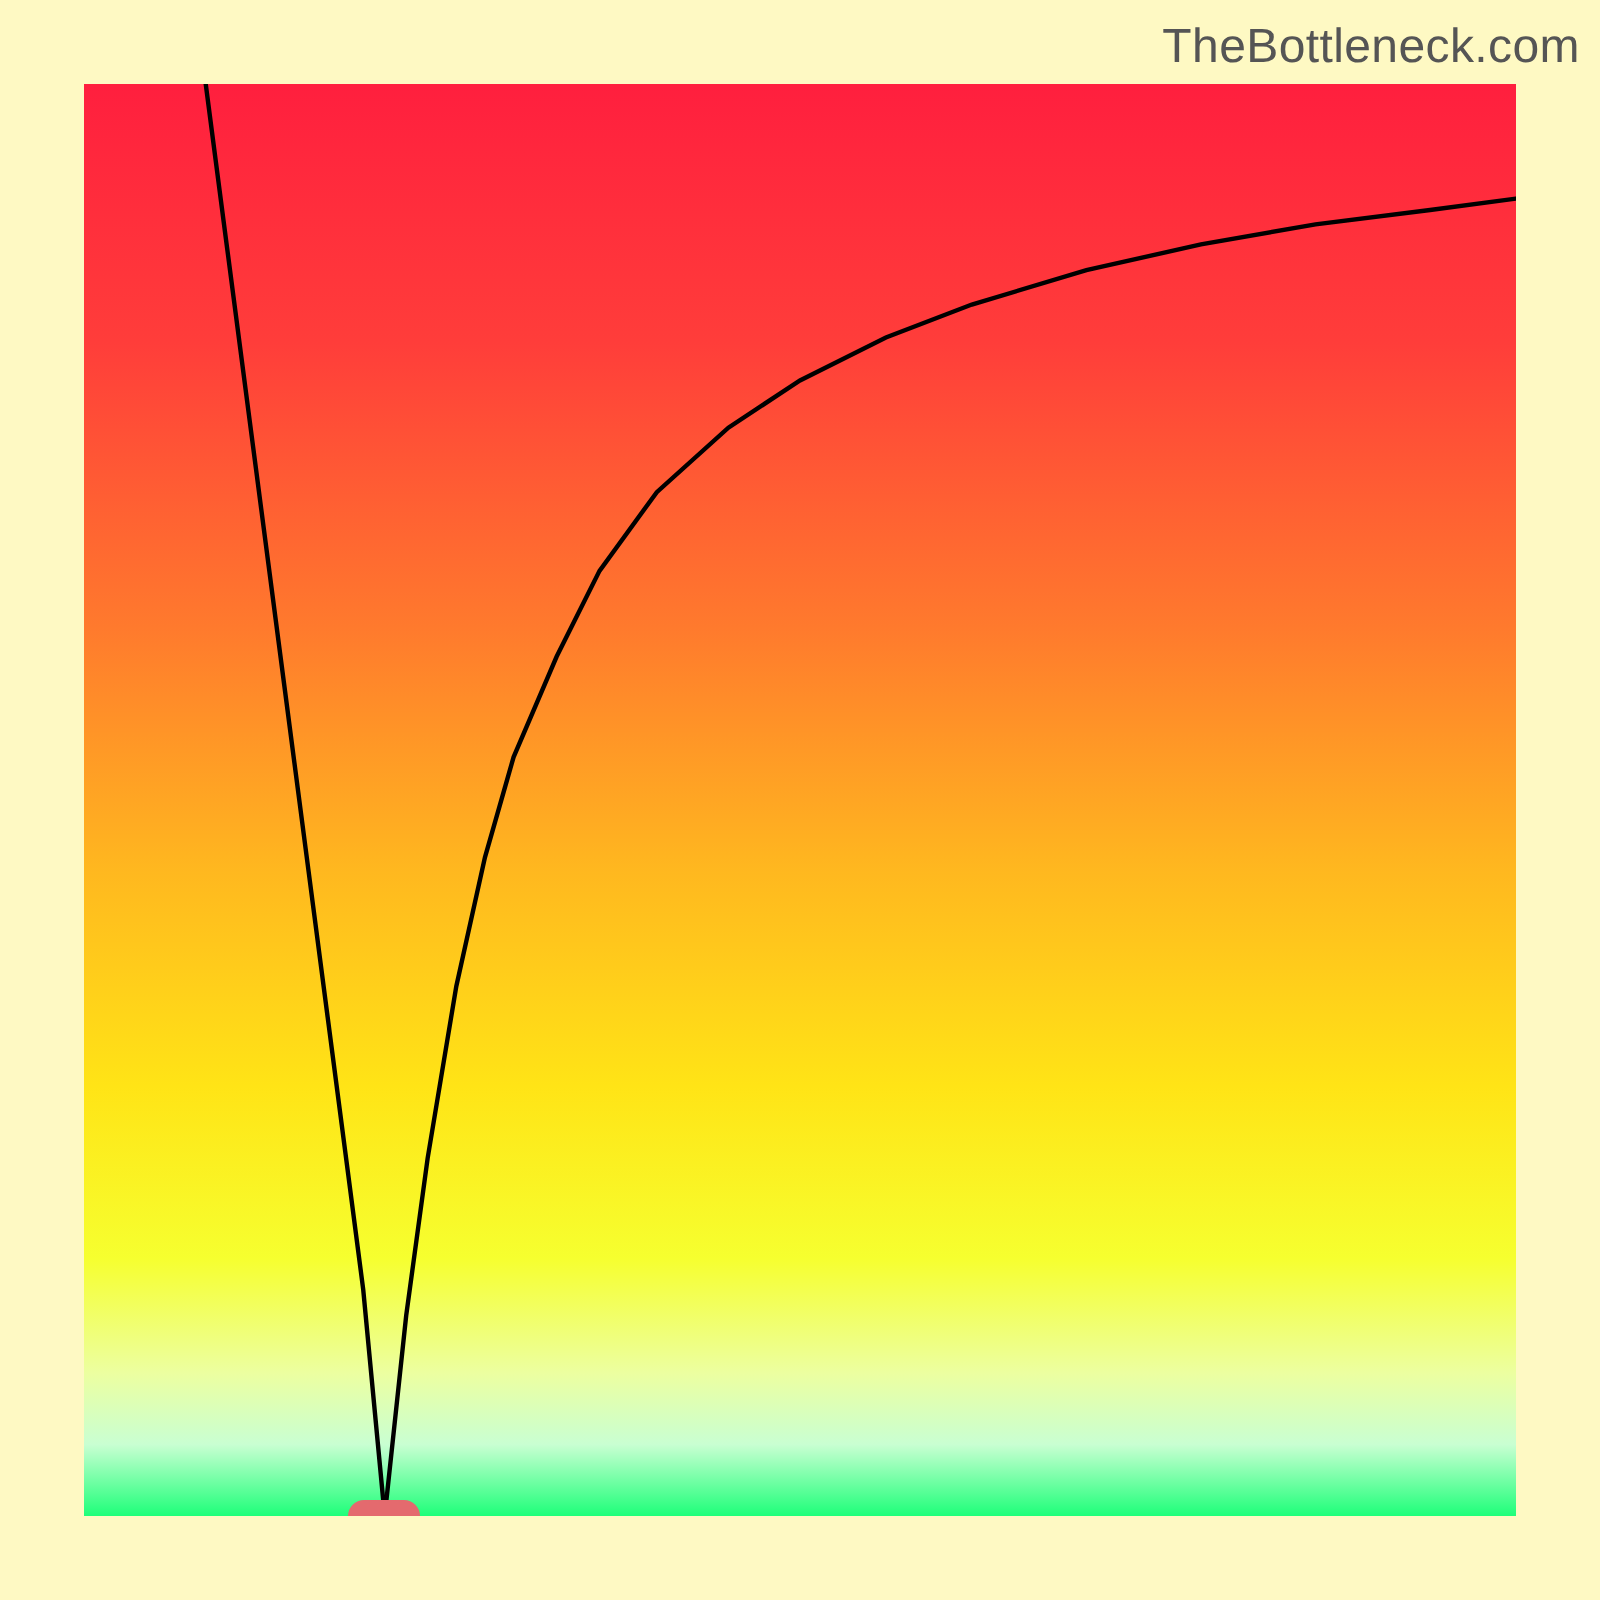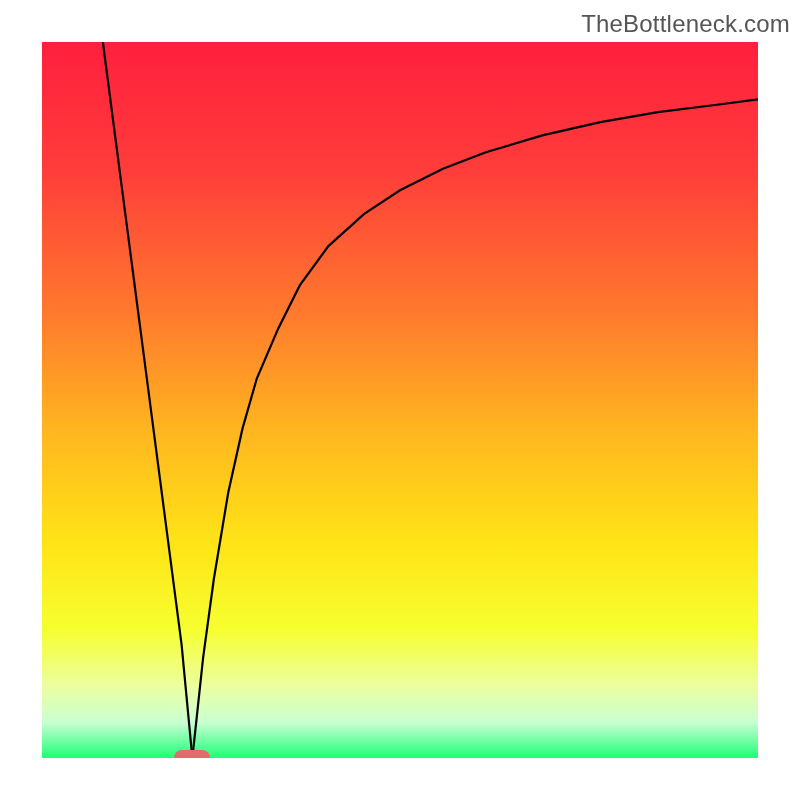--- a/index.html
+++ b/index.html
@@ -8,21 +8,21 @@
     width: 800px;
     height: 800px;
     overflow: hidden;
     background: #000;
     font-family: Arial, Helvetica, sans-serif;
   }
   .frame {
     position: relative;
     width: 800px;
     height: 800px;
-    background: #ffffff;
+    background: #fef9c3;
   }
   .plot-area {
     position: absolute;
     left: 42px;
     top: 42px;
     width: 716px;
     height: 716px;
     overflow: hidden;
   }
   .gradient-bg {

